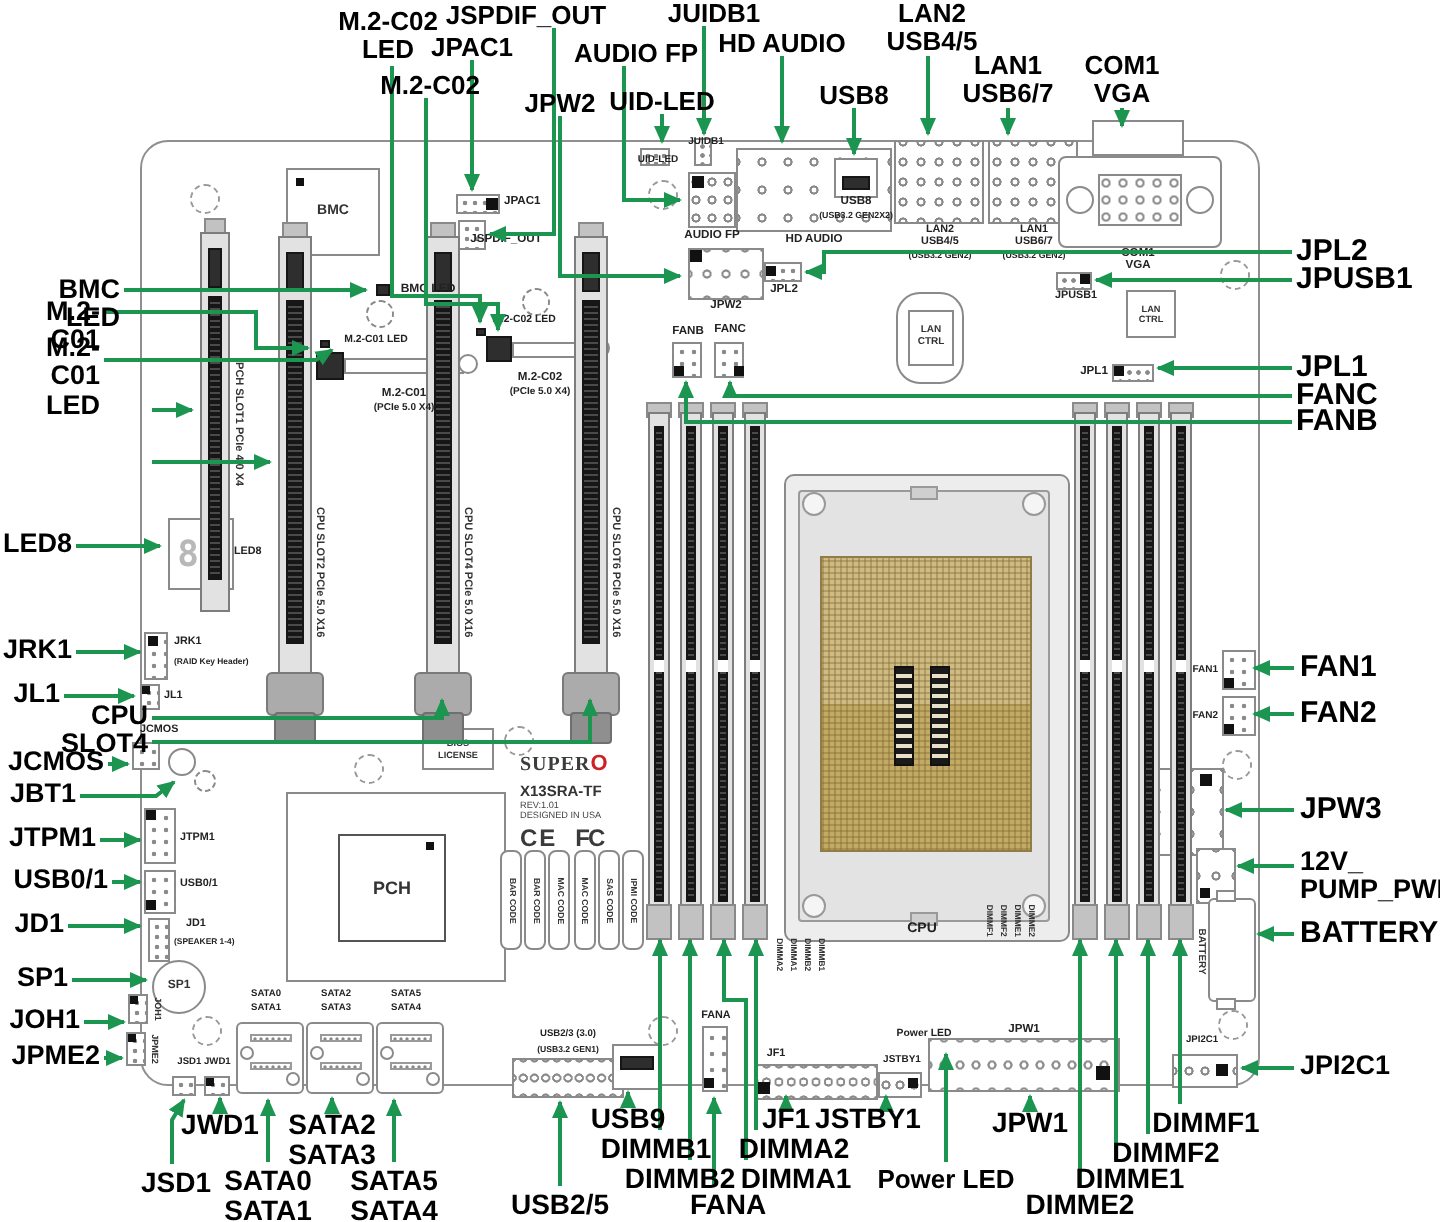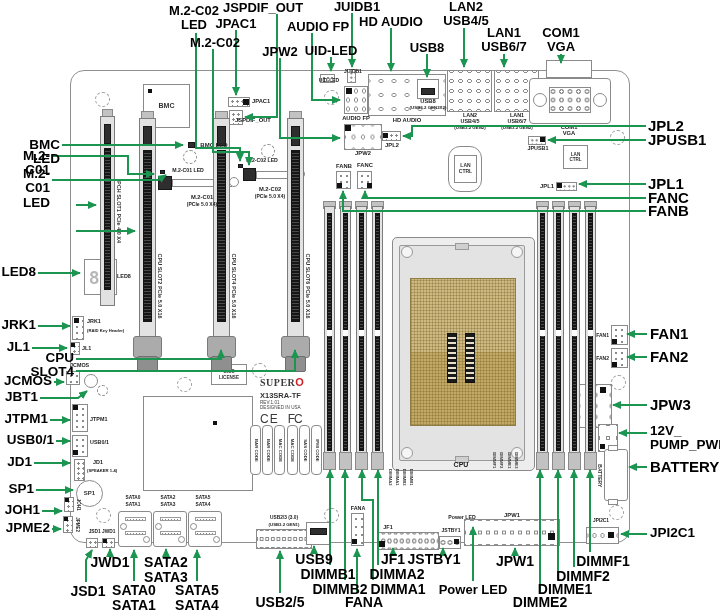--- a/index.html
+++ b/index.html
@@ -54,21 +54,21 @@
   #led8-box{position:absolute;left:84px;top:259px;width:31px;height:34px;border:1px solid #8a8a8a;
     background:#fff;display:flex;align-items:center;justify-content:center;z-index:3;}
   #led8-box span{font-family:"DejaVu Sans Mono",monospace;font-size:18px;font-weight:bold;color:#b8b8b8;letter-spacing:1px;}
   
   #logo{position:absolute;left:260px;top:372px;width:78px;z-index:3;color:#444;}
   #logo .l-super{font-family:"Liberation Serif",serif;font-weight:bold;font-size:10px;letter-spacing:.5px;color:#3c3c3c;}
   #logo .l-o{color:#cc2127;font-size:11px;font-weight:bold;}
   #logo .l-model{font-weight:bold;font-size:7.5px;color:#333;margin-top:1px;}
   #logo .l-rev{font-size:4.6px;color:#444;}
   #logo .l-made{font-size:4.6px;color:#444;}
-  #logo .l-marks{margin-top:2px;font-size:12px;font-weight:normal;color:#3a3a3a;letter-spacing:1px;}
+  #logo .l-marks{margin-top:2px;font-size:12px;font-weight:bold;color:#3a3a3a;letter-spacing:1px;}
   #logo .l-marks .fcc{margin-left:9px;letter-spacing:-1px;}
 </style>
 </head>
 <body>
 
 <div id="stage">
   <div id="board"></div>
 
   <svg id="lines" width="720" height="611" viewBox="0 0 720 611">
     <defs>
@@ -284,20 +284,23 @@
     <div class="bx rot noborder" style="left: 587px; top: 410px; width: 8px; height: 50px;">
       <span style="font-size: 4.5px;">PUMP_PWR1</span>
     </div>
     <div class="bx r3" style="left: 604px; top: 449px; width: 24px; height: 52px;"></div>
     <div class="bx " style="left: 608px; top: 445px; width: 10px; height: 6px;"></div>
     <div class="bx " style="left: 608px; top: 499px; width: 10px; height: 6px;"></div>
     <div class="bx rot noborder" style="left: 595px; top: 452px; width: 9px; height: 48px;">
       <span style="font-size: 5px;">BATTERY</span>
     </div>
     <div class="bx " style="left: 143px; top: 396px; width: 110px; height: 95px;"></div>
+    <div class="bx thick" style="left: 169px; top: 417px; width: 54px; height: 54px;">
+      <span style="font-size: 9px;">PCH</span>
+    </div>
     <div class="bx blk" style="left: 213px; top: 421px; width: 4px; height: 4px;"></div>
     <div class="bx rot noborder" style="left: 386px; top: 460px; width: 7px; height: 34px;">
       <span style="font-size: 4.2px;">DIMMA2</span>
     </div>
     <div class="bx rot noborder" style="left: 393px; top: 460px; width: 7px; height: 34px;">
       <span style="font-size: 4.2px;">DIMMA1</span>
     </div>
     <div class="bx rot noborder" style="left: 400px; top: 460px; width: 7px; height: 34px;">
       <span style="font-size: 4.2px;">DIMMB2</span>
     </div>

